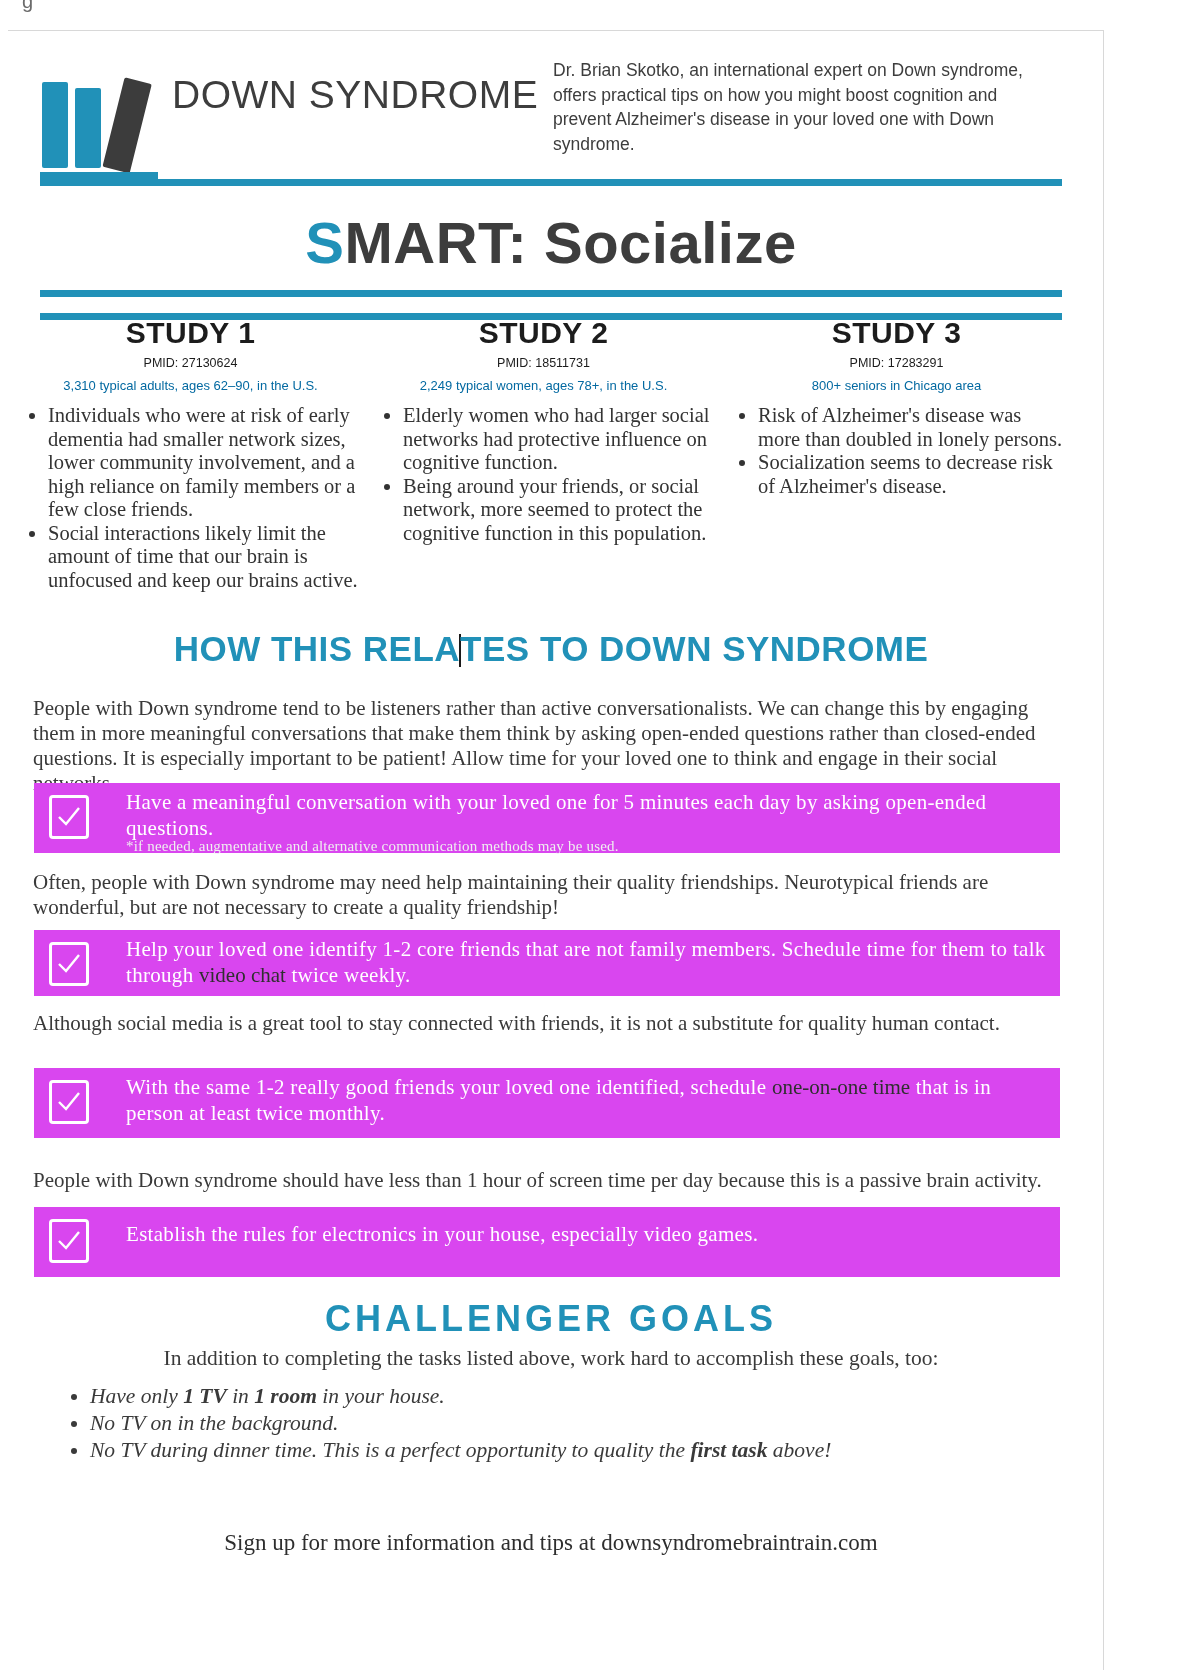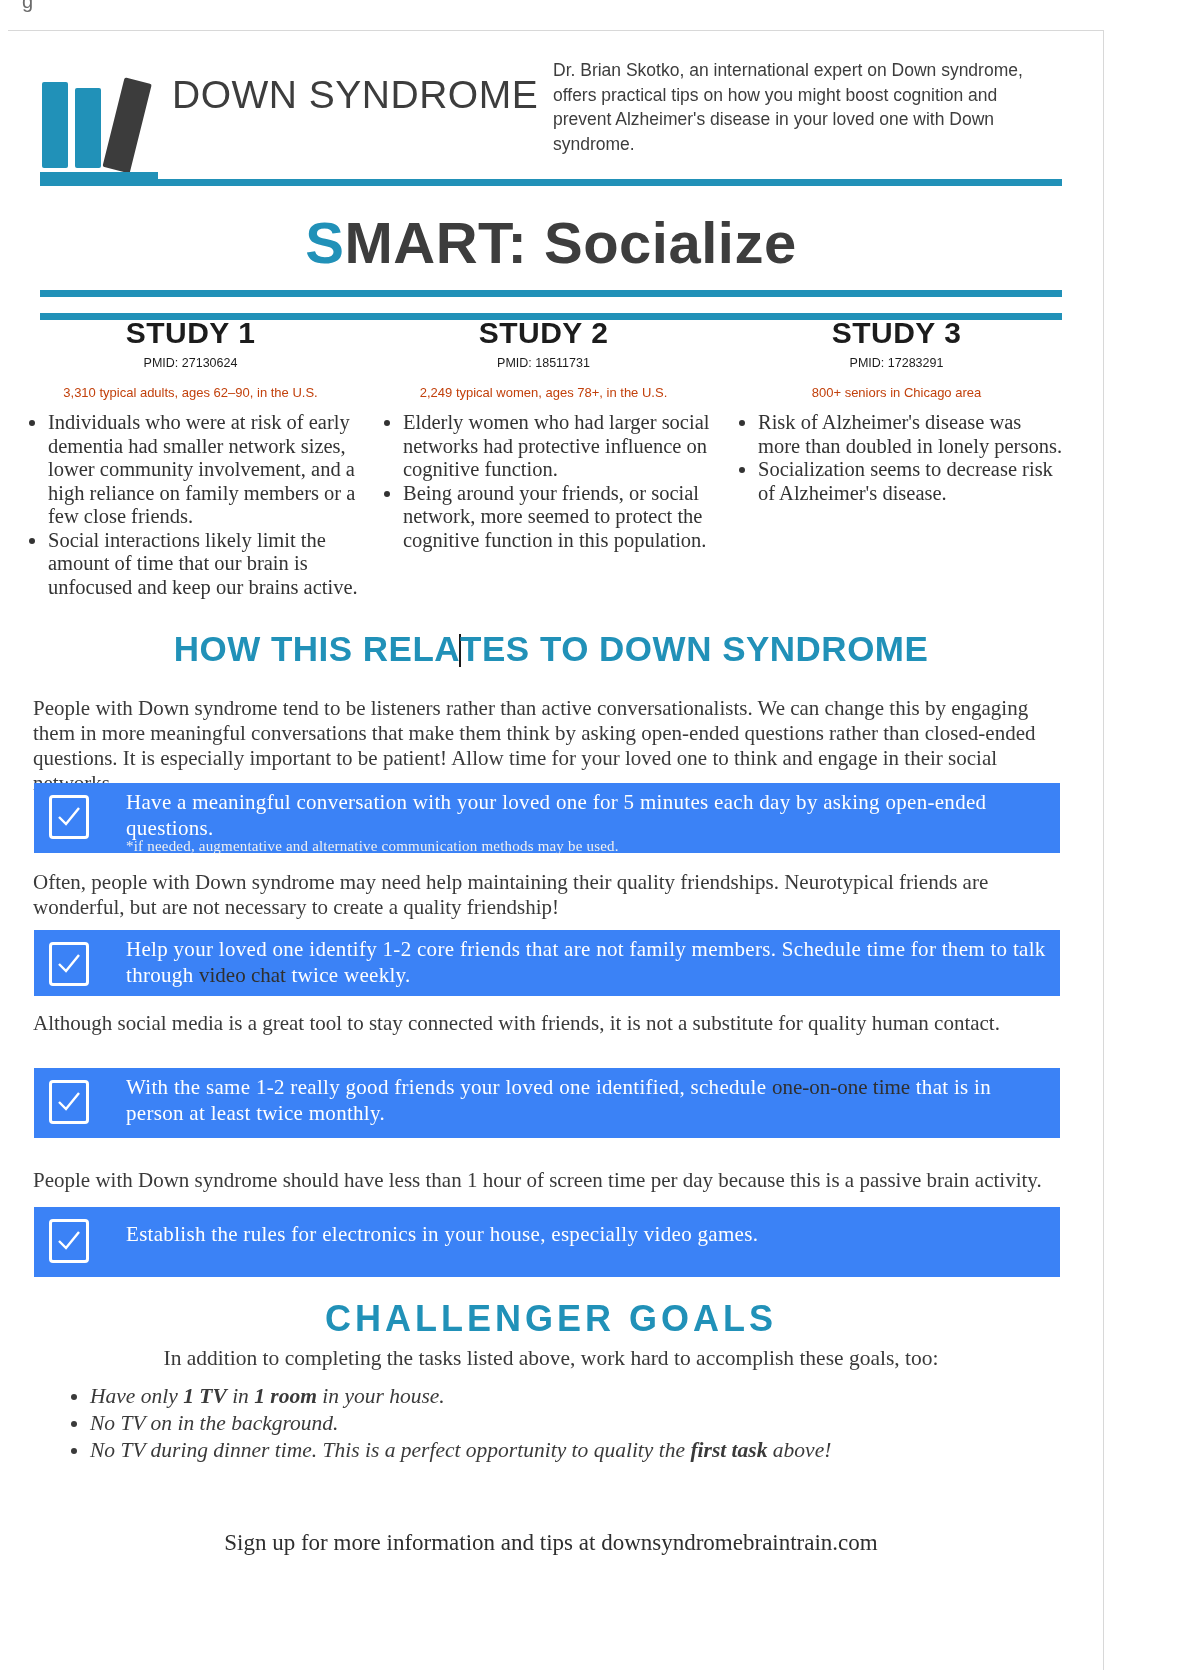--- a/index.html
+++ b/index.html
@@ -162,22 +162,22 @@
     font-size: 12.5px;
     line-height: 18px;
     color: #1c1c1c;
     margin-top: 3px;
   }
   .study-sample {
     text-align: center;
     font-family: "Liberation Sans", sans-serif;
     font-size: 13px;
     line-height: 18px;
-    color: #c2410c;
-    margin-top: 12px;
+    color: #0369a1;
+    margin-top: 5px;
   }
   ul.study-list {
     margin: 9px 0 0 0;
     padding-left: 28px;
     list-style: disc;
   }
   ul.study-list li {
     font-family: "Liberation Serif", serif;
     font-size: 20.5px;
     line-height: 23.5px;
@@ -221,21 +221,21 @@
   #para-1 { top: 696px; }
   #para-2 { top: 870px; }
   #para-3 { top: 1011px; }
   #para-4 { top: 1168px; }
 
   
   .task-band {
     position: absolute;
     left: 34px;
     width: 1026px;
-    background: #3b82f6;
+    background: #d946ef;
     box-sizing: border-box;
   }
   #task-1 { top: 783px; height: 70px; }
   #task-2 { top: 930px; height: 66px; }
   #task-3 { top: 1068px; height: 70px; }
   #task-4 { top: 1207px; height: 70px; }
 
   .checkbox {
     position: absolute;
     left: 15px; top: 12px;

